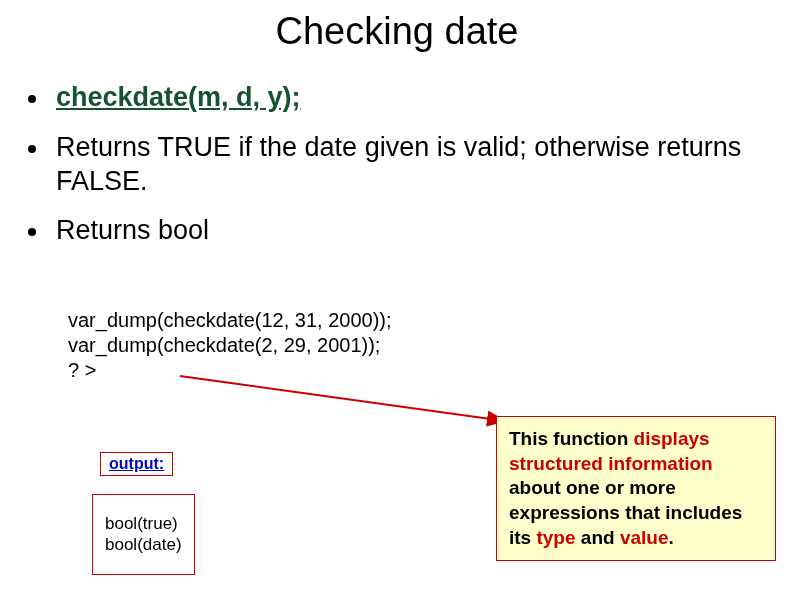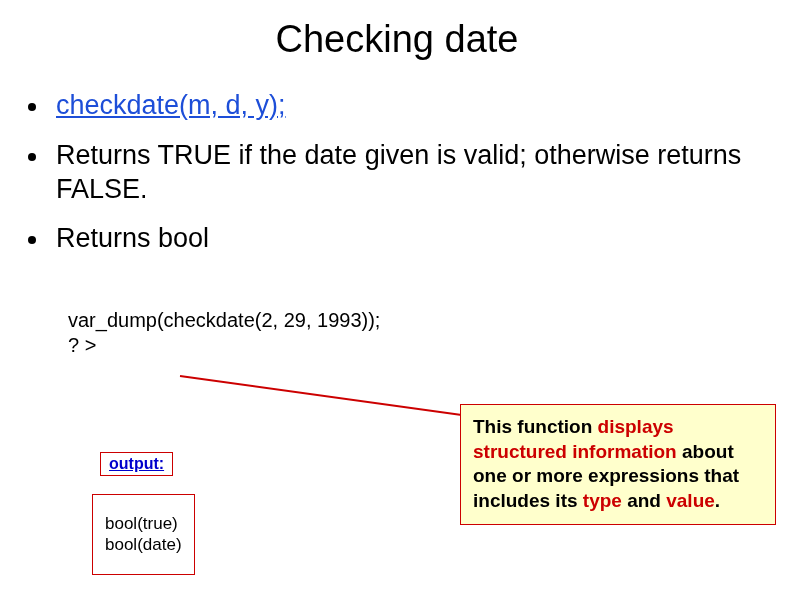--- a/index.html
+++ b/index.html
@@ -8,21 +8,21 @@
     height: 595px;
     background: #fff;
     font-family: Arial, Helvetica, sans-serif;
     position: relative;
     overflow: hidden;
   }
   .title {
     text-align: center;
     font-size: 38px;
     font-weight: normal;
-    padding-top: 18px;
+    padding-top: 10px;
     padding-bottom: 12px;
   }
   .bullets {
     list-style: none;
     padding-left: 28px;
     padding-right: 28px;
   }
   .bullets li {
     position: relative;
     padding-left: 28px;
@@ -34,23 +34,23 @@
     content: "";
     position: absolute;
     left: 0;
     top: 14px;
     width: 8px;
     height: 8px;
     border-radius: 50%;
     background: #000;
   }
   .bn-link {
-    color: #1d4ed8;
+    color: #14532d;
     text-decoration: underline;
-    font-weight: normal;
+    font-weight: bold;
   }
   .code-block {
     position: absolute;
     left: 68px;
     top: 308px;
     font-size: 20px;
     line-height: 1.25;
   }
   .output-label-box {
     position: absolute;
@@ -72,22 +72,22 @@
     top: 494px;
     border: 1px solid #cc0000;
     padding: 18px 12px;
     font-size: 17px;
     line-height: 1.25;
     background: #fff;
   }
   .desc-box {
     position: absolute;
     right: 18px;
-    top: 404px;
-    width: 316px;
+    top: 416px;
+    width: 280px;
     border: 1px solid #cc0000;
     background: #ffffcc;
     padding: 10px 12px;
     font-size: 19px;
     line-height: 1.3;
     font-weight: bold;
   }
   .red { color: #cc0000; }
   .arrow-svg {
     position: absolute;
@@ -105,21 +105,22 @@
 
 <ul class="bullets">
   <li>
     <span class="bn-link">checkdate(m, d, y);</span>
   </li>
   <li>Returns TRUE if the date given is valid; otherwise returns FALSE.</li>
   <li>Returns bool</li>
 </ul>
 
 <div class="code-block">
-  <div>var_dump(checkdate(2, 29, 1993));</div>
+  <div>var_dump(checkdate(12, 31, 2000));</div>
+  <div>var_dump(checkdate(2, 29, 2001));</div>
   <div>? &gt;</div>
 </div>
 
 <svg class="arrow-svg" viewBox="0 0 340 60">
   <defs>
     <marker id="arrowhead" markerWidth="10" markerHeight="8" refX="9" refY="4" orient="auto">
       <polygon points="0 0, 10 4, 0 8" fill="#cc0000"></polygon>
     </marker>
   </defs>
   <line x1="5" y1="5" x2="330" y2="50" stroke="#cc0000" stroke-width="2" marker-end="url(#arrowhead)"></line>

